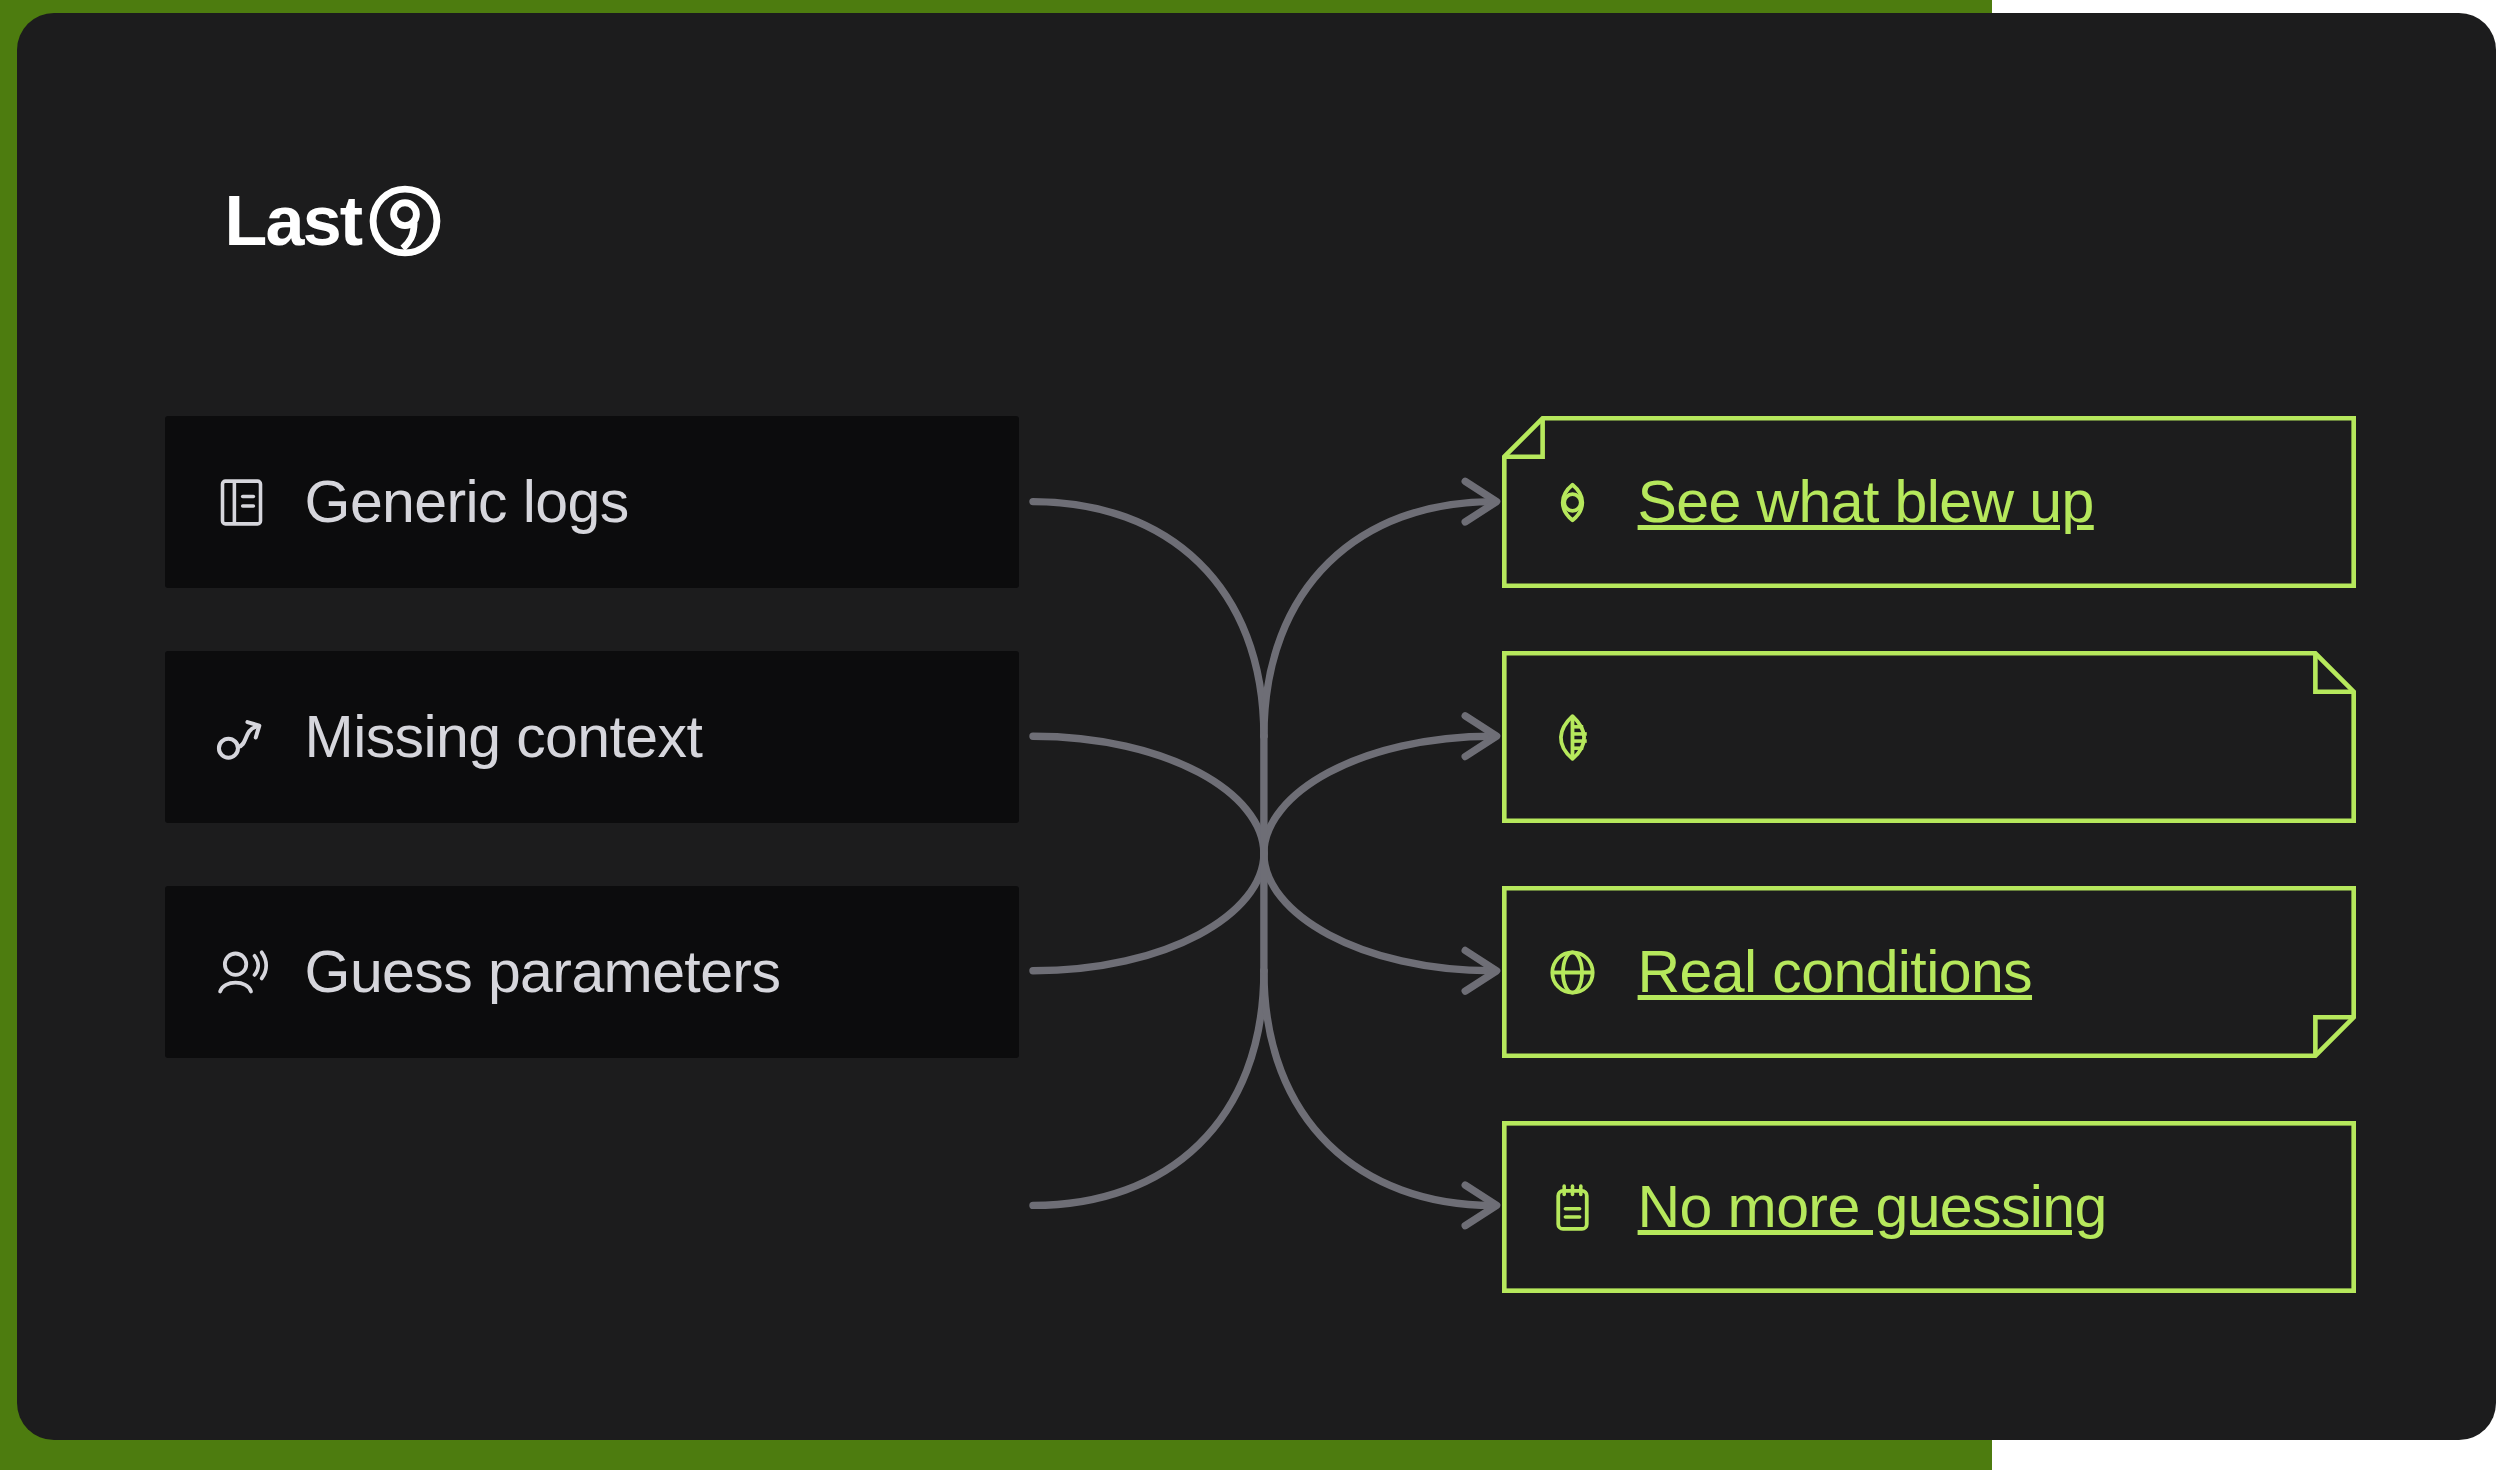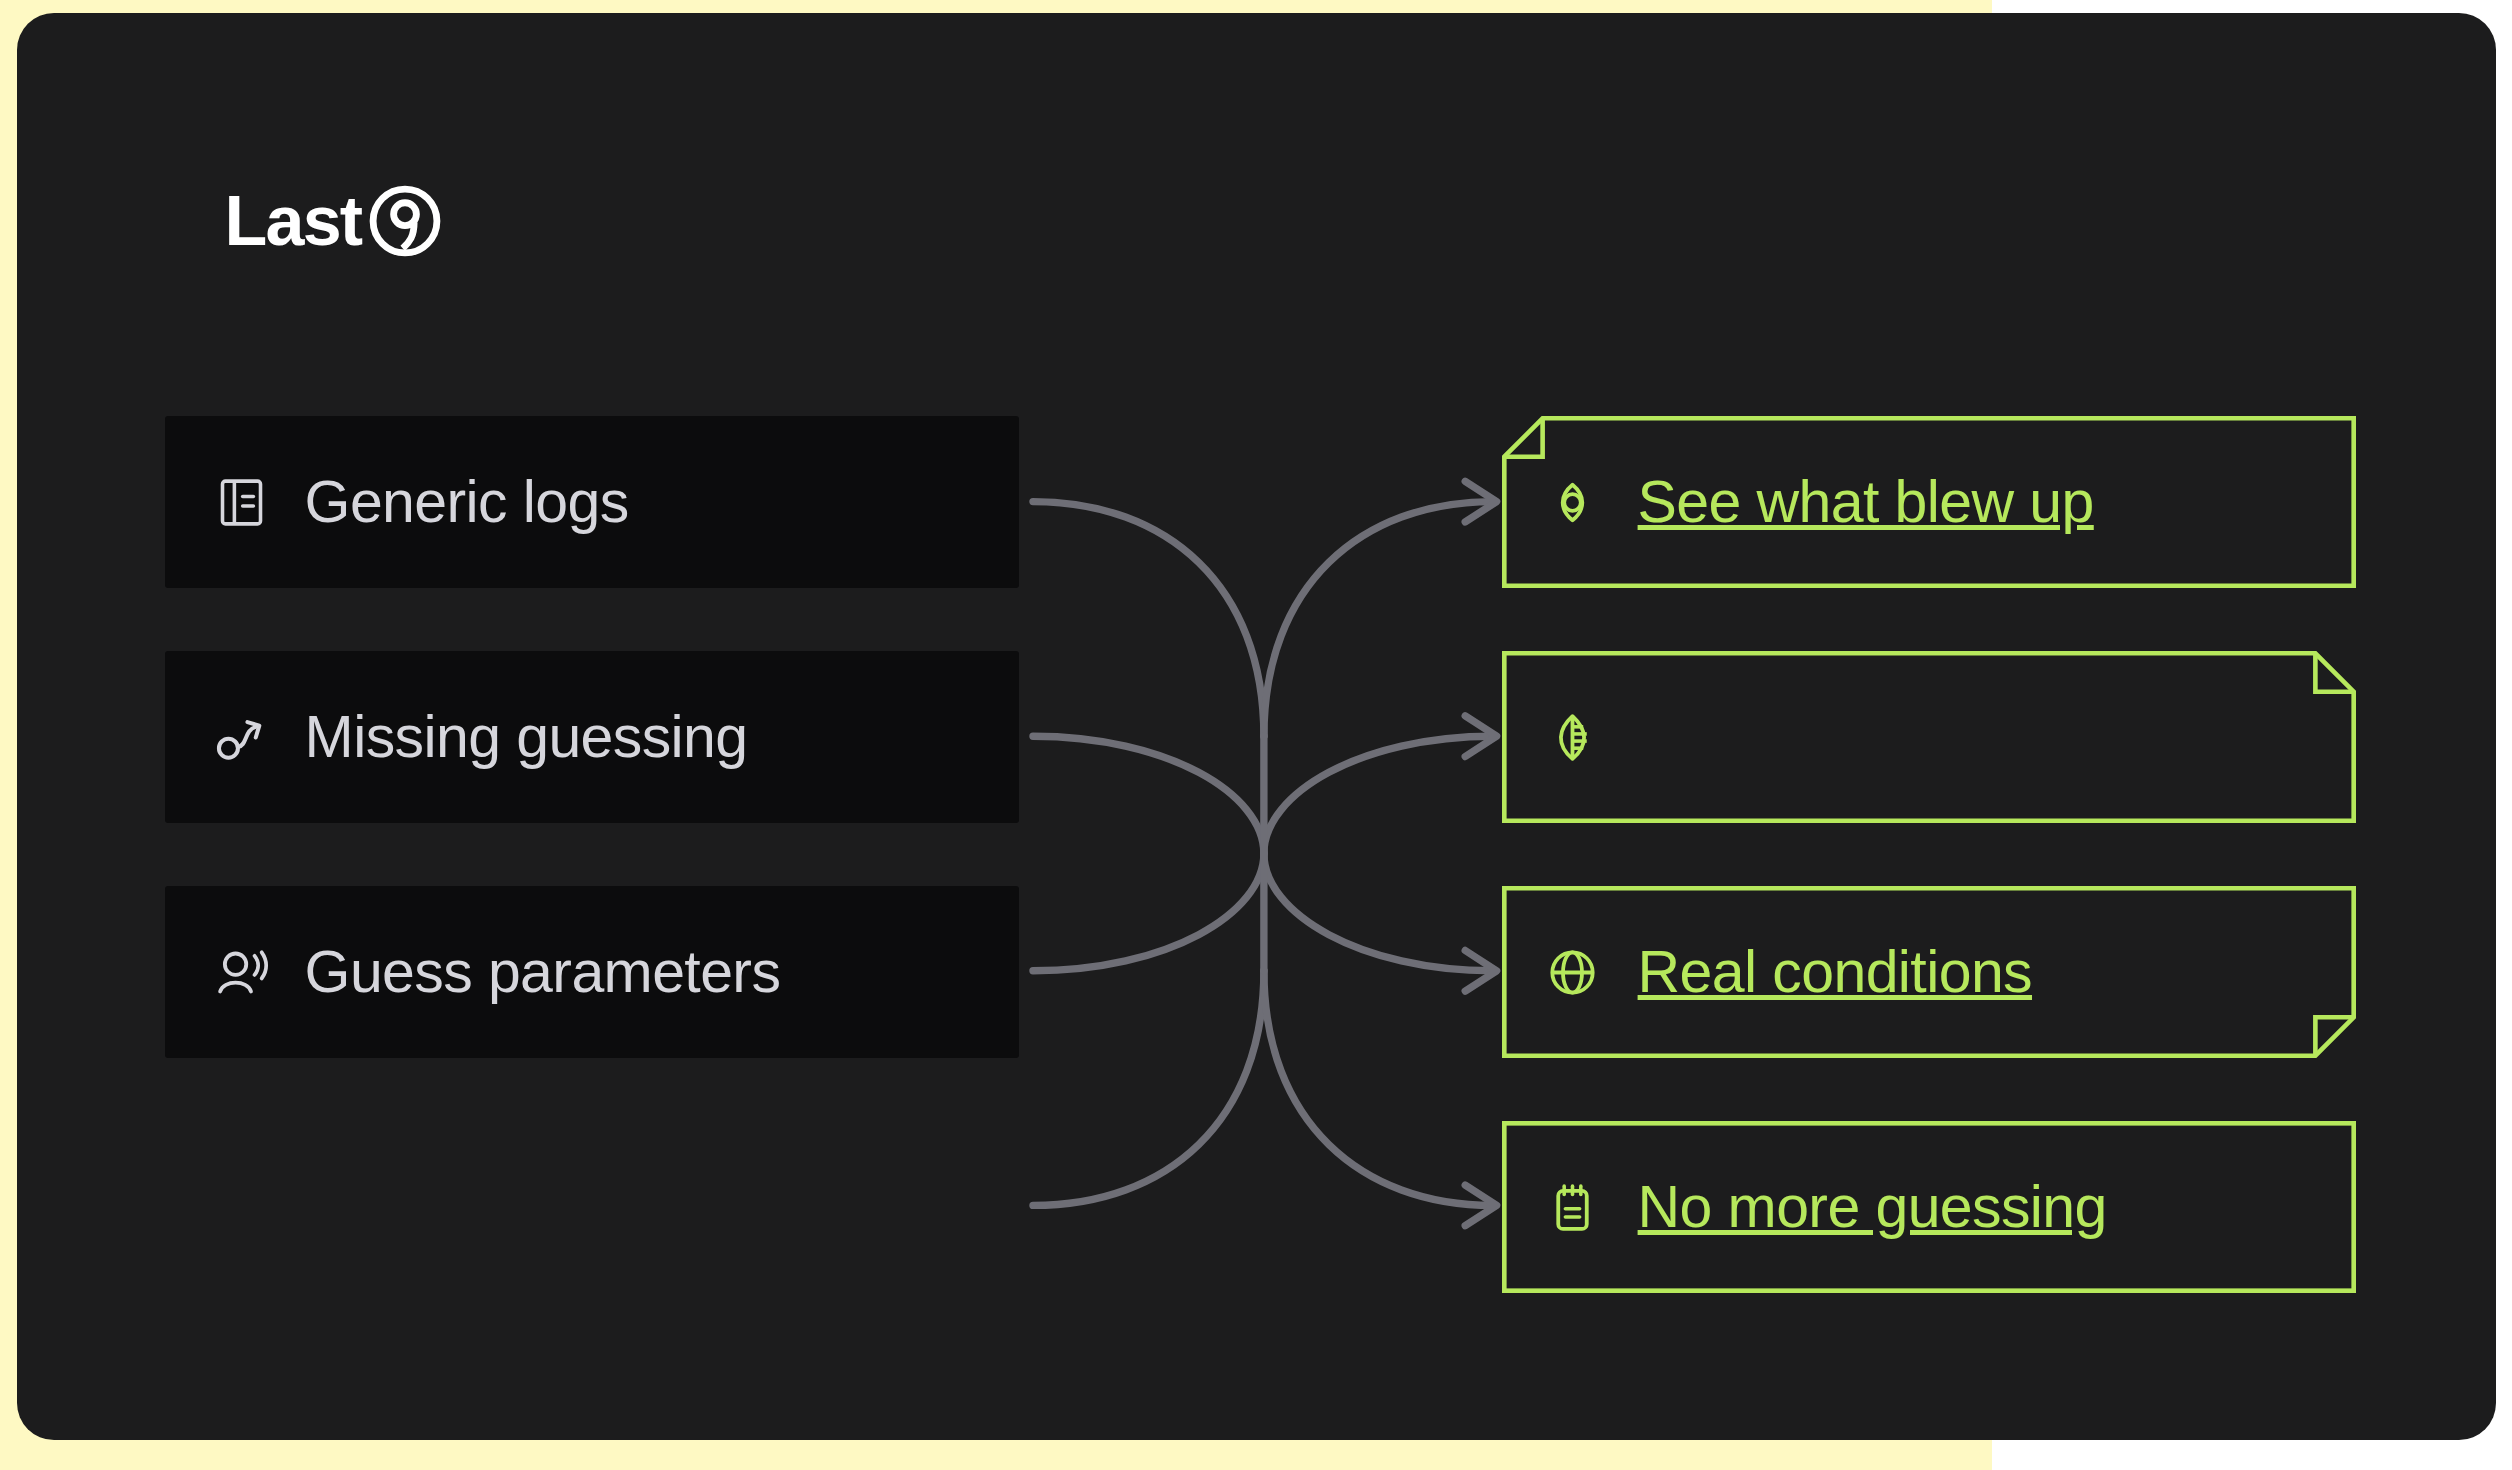--- a/index.html
+++ b/index.html
@@ -8,21 +8,21 @@
   html, body {
     width:2512px; height:1470px;
     background:#ffffff;
     font-family:"Liberation Sans", sans-serif;
     overflow:hidden;
   }
 
   .page {
     position:relative;
     width:1992px; height:1470px;
-    background:#fef9c3;
+    background:#4d7c0f;
     padding-left:32px;
   }
 
   
   .panel {
     position:absolute;
     left:16.6px; top:13px;
     width:2479px; height:1427px;
     background:#1c1c1d;
     border-radius:37px;
@@ -175,21 +175,21 @@
           </svg>
           <span class="lbl">Generic logs</span>
         </div>
 
         <div class="pcard">
           <svg class="ic" viewBox="0 0 48 48">
             <circle cx="13" cy="33" r="8" fill="none" stroke="#d6d6dc" stroke-width="3.4"></circle>
             <path d="M21 32 C 29 31, 26 18, 36 15" fill="none" stroke="#d6d6dc" stroke-width="3.4" stroke-linecap="round"></path>
             <path d="M29 11 L 39 14 L 36 24" fill="none" stroke="#d6d6dc" stroke-width="3.4" stroke-linecap="round" stroke-linejoin="round"></path>
           </svg>
-          <span class="lbl">Missing guessing</span>
+          <span class="lbl">Missing context</span>
         </div>
 
         <div class="pcard">
           <svg class="ic" viewBox="0 0 48 48">
             <circle cx="19" cy="17" r="9" fill="none" stroke="#d6d6dc" stroke-width="3.2"></circle>
             <path d="M6 40 C 9 30, 29 30, 32 40" fill="none" stroke="#d6d6dc" stroke-width="3.2" stroke-linecap="round"></path>
             <path d="M35 10 C 39 15, 39 21, 35 26" fill="none" stroke="#d6d6dc" stroke-width="3.2" stroke-linecap="round"></path>
             <path d="M41 7  C 46 14, 46 22, 41 29" fill="none" stroke="#d6d6dc" stroke-width="3.2" stroke-linecap="round"></path>
           </svg>
           <span class="lbl">Guess parameters</span>

